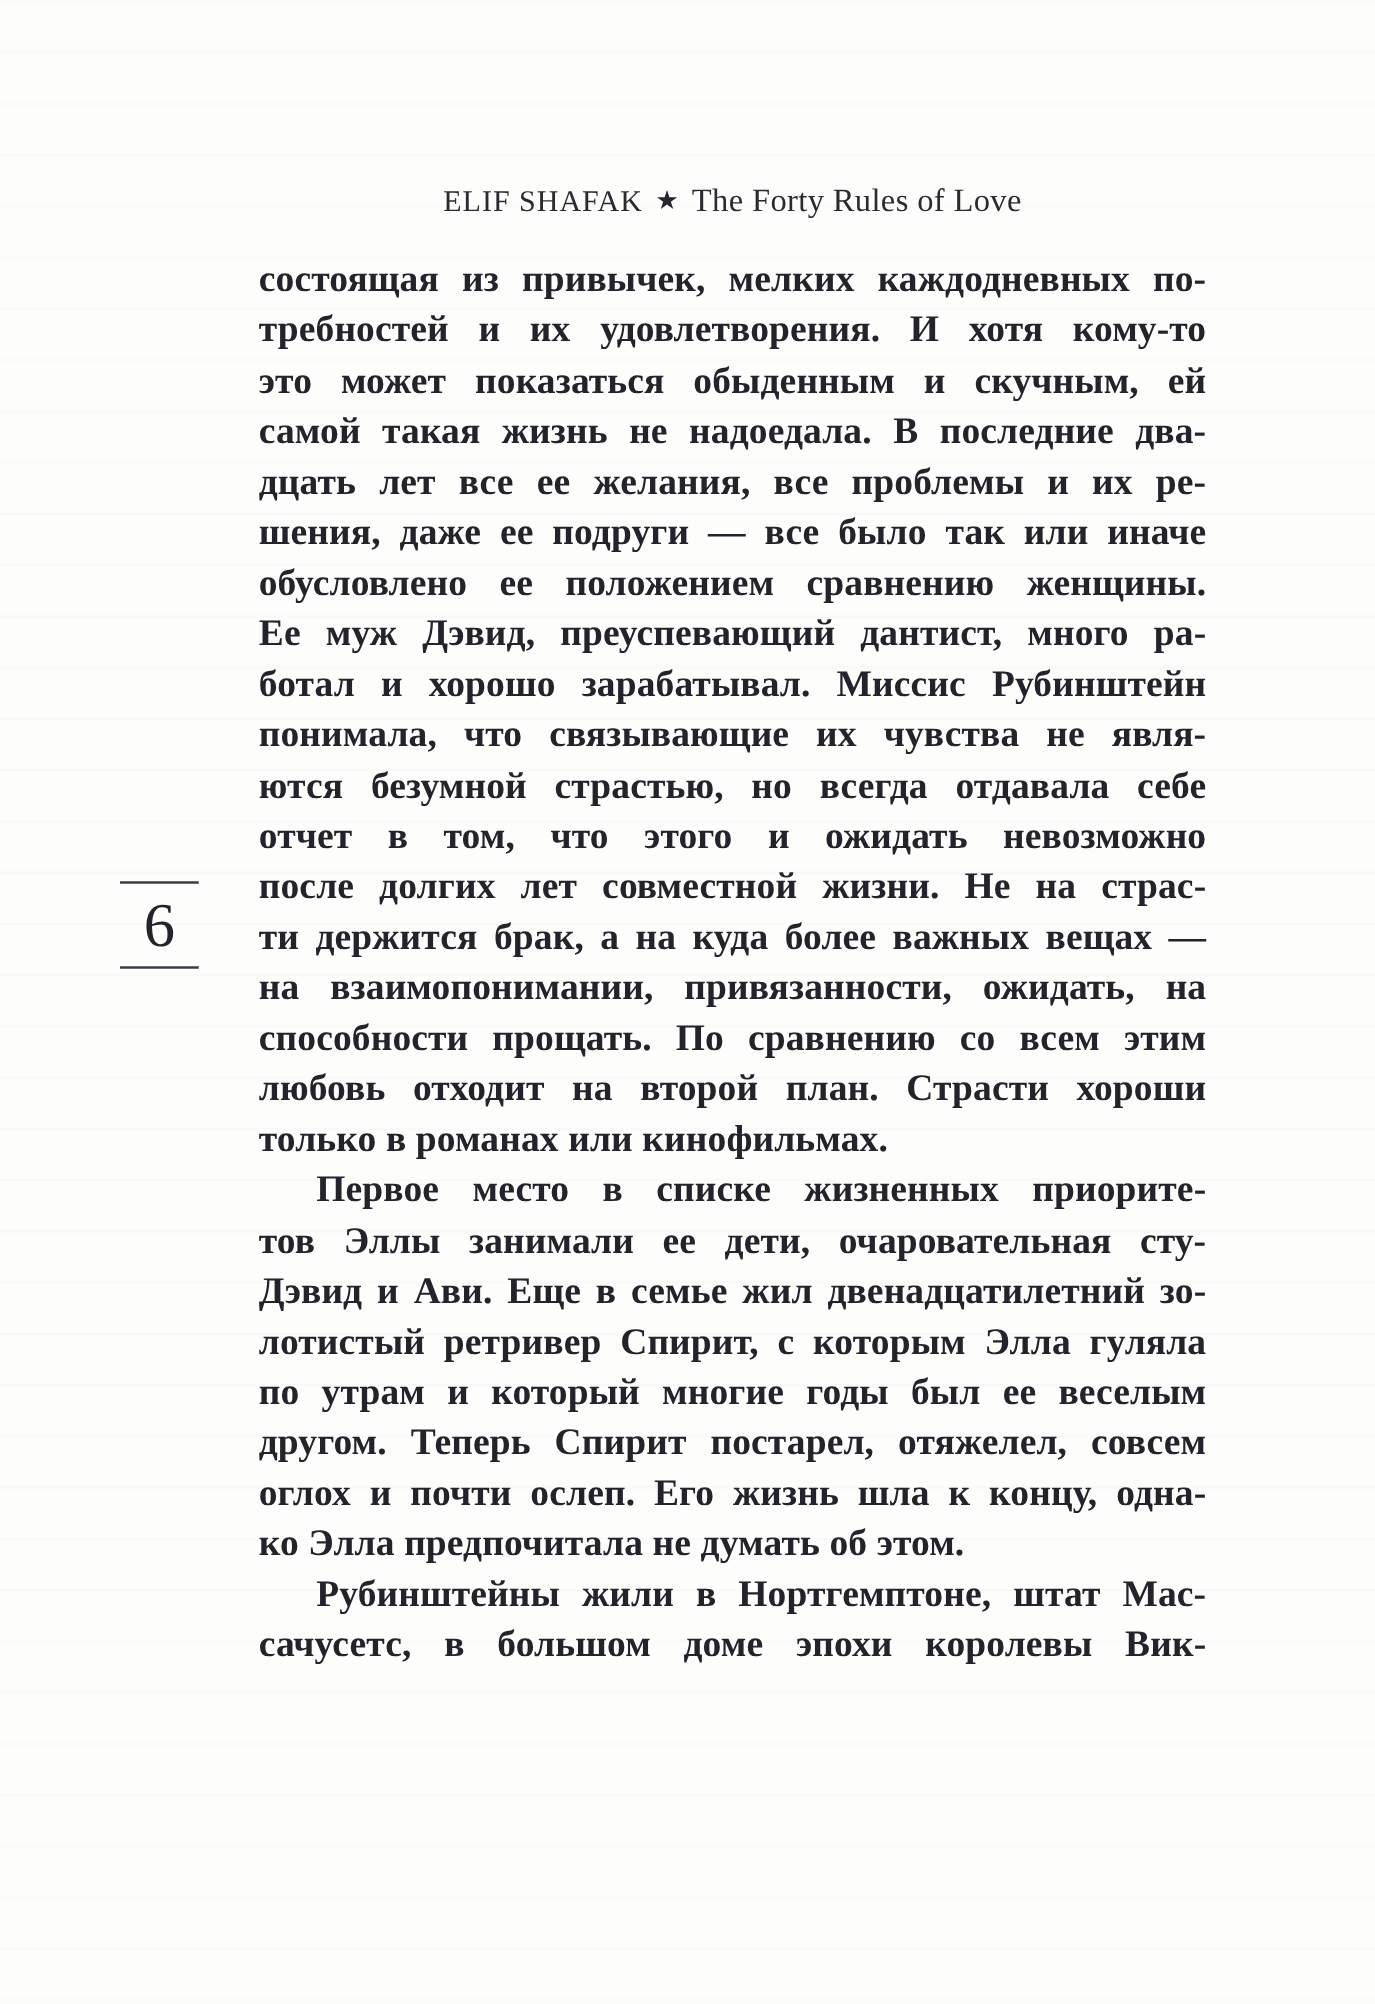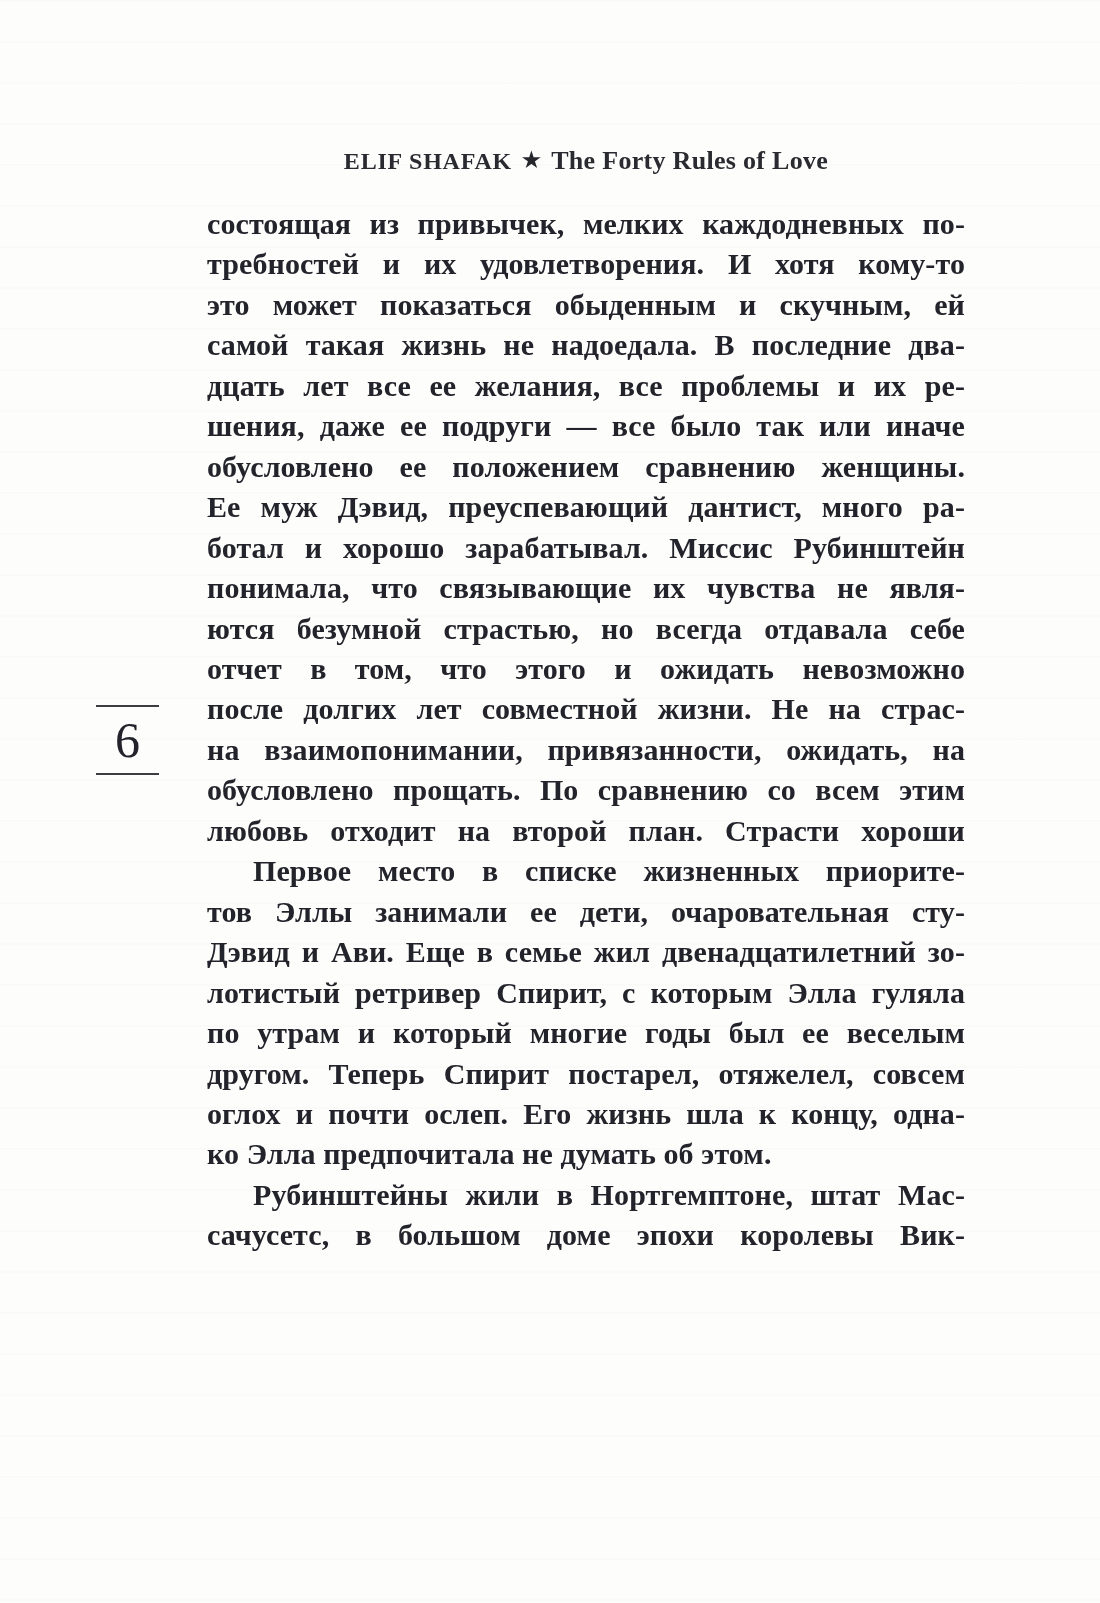--- a/index.html
+++ b/index.html
@@ -23,21 +23,21 @@
         rgba(120,120,125,0.025) 0px, rgba(120,120,125,0.025) 2px,
         rgba(255,255,255,0) 2px, rgba(255,255,255,0) 41px);
   }
   .running-header {
     position: absolute;
     left: 207px;
     top: 146px;
     width: 758px;
     text-align: center;
     font-size: 26px;
-    font-weight: 700;
+    font-weight: 400;
     color: #2a2a31;
     letter-spacing: 0.3px;
     white-space: nowrap;
   }
   .running-header .author {
     font-size: 24px;
     letter-spacing: 0.8px;
   }
   .running-header .star {
     display: inline-block;
@@ -107,23 +107,25 @@
       <div class="line">самой такая жизнь не надоедала. В последние два-</div>
       <div class="line">дцать лет все ее желания, все проблемы и их ре-</div>
       <div class="line">шения, даже ее подруги — все было так или иначе</div>
       <div class="line">обусловлено ее положением сравнению женщины.</div>
       <div class="line">Ее муж Дэвид, преуспевающий дантист, много ра-</div>
       <div class="line">ботал и хорошо зарабатывал. Миссис Рубинштейн</div>
       <div class="line">понимала, что связывающие их чувства не явля-</div>
       <div class="line">ются безумной страстью, но всегда отдавала себе</div>
       <div class="line">отчет в том, что этого и ожидать невозможно</div>
       <div class="line">после долгих лет совместной жизни. Не на страс-</div>
+      <div class="line">ти держится брак, а на куда более важных вещах —</div>
       <div class="line">на взаимопонимании, привязанности, ожидать, на</div>
-      <div class="line">обусловлено прощать. По сравнению со всем этим</div>
+      <div class="line">способности прощать. По сравнению со всем этим</div>
       <div class="line">любовь отходит на второй план. Страсти хороши</div>
+      <div class="line no-just">только в романах или кинофильмах.</div>
       <div class="line indent">Первое место в списке жизненных приорите-</div>
       <div class="line">тов Эллы занимали ее дети, очаровательная сту-</div>
       <div class="line">Дэвид и Ави. Еще в семье жил двенадцатилетний зо-</div>
       <div class="line">лотистый ретривер Спирит, с которым Элла гуляла</div>
       <div class="line">по утрам и который многие годы был ее веселым</div>
       <div class="line">другом. Теперь Спирит постарел, отяжелел, совсем</div>
       <div class="line">оглох и почти ослеп. Его жизнь шла к концу, одна-</div>
       <div class="line no-just">ко Элла предпочитала не думать об этом.</div>
       <div class="line indent">Рубинштейны жили в Нортгемптоне, штат Мас-</div>
       <div class="line">сачусетс, в большом доме эпохи королевы Вик-</div>

